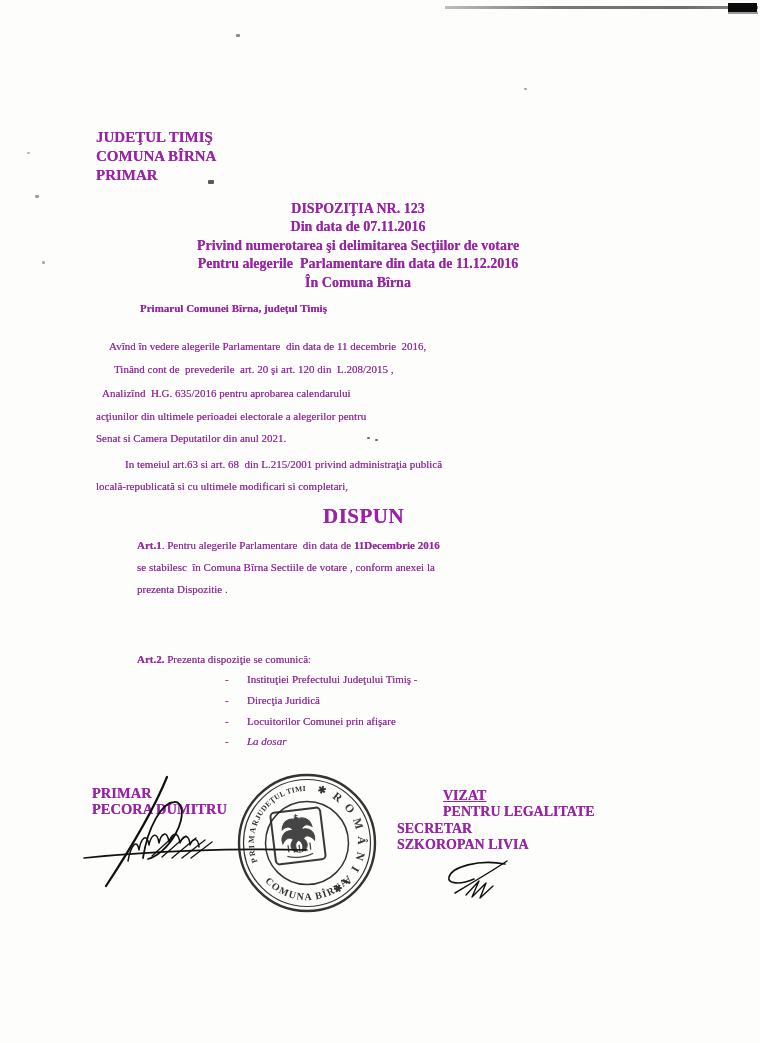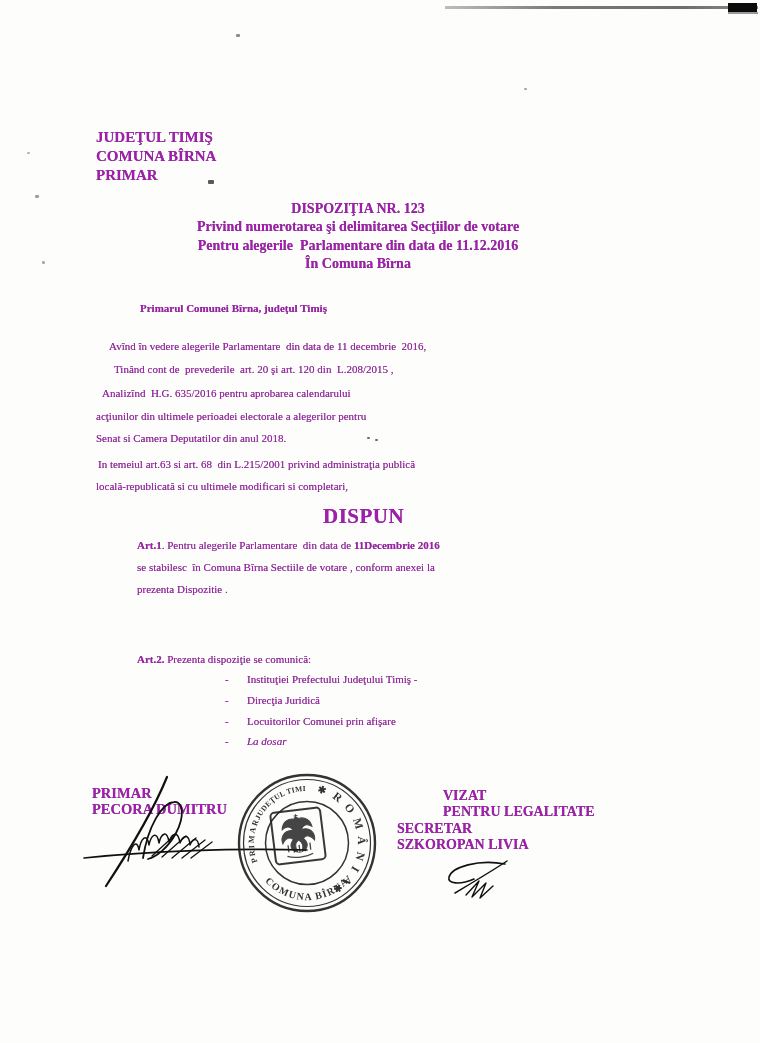--- a/index.html
+++ b/index.html
@@ -44,33 +44,34 @@
   <div class="speck" style="left:375px;top:439px;width:3px;height:2px;background:#6a6a6a;"></div>
 
   <div class="letterhead ink">
     <div>JUDEŢUL TIMIŞ</div>
     <div>COMUNA BÎRNA</div>
     <div>PRIMAR</div>
   </div>
 
   <div class="title-block ink">
     <div>DISPOZIŢIA NR. 123</div>
+    <div>Din data de 07.11.2016</div>
     <div>Privind numerotarea şi delimitarea Secţiilor de votare</div>
     <div>Pentru alegerile  Parlamentare din data de 11.12.2016</div>
     <div>În Comuna Bîrna</div>
   </div>
 
   <div class="line b ink" style="left:140px;top:302px;font-size:11px;">Primarul Comunei Bîrna, judeţul Timiş</div>
 
   <div class="line body-txt ink" style="left:109px;top:340px;">Avînd în vedere alegerile Parlamentare  din data de 11 decembrie  2016,</div>
   <div class="line body-txt ink" style="left:114px;top:363px;">Tinând cont de  prevederile  art. 20 şi art. 120 din  L.208/2015 ,</div>
   <div class="line body-txt ink" style="left:102px;top:387px;">Analizînd  H.G. 635/2016 pentru aprobarea calendarului</div>
   <div class="line body-txt ink" style="left:96px;top:410px;">acţiunilor din ultimele perioadei electorale a alegerilor pentru</div>
-  <div class="line body-txt ink" style="left:96px;top:432px;">Senat si Camera Deputatilor din anul 2018.</div>
-  <div class="line body-txt ink" style="left:98px;top:458px;font-family:Liberation Serif, serif;">In temeiul art.63 si art. 68  din L.215/2001 privind administraţia publică</div>
+  <div class="line body-txt ink" style="left:96px;top:432px;">Senat si Camera Deputatilor din anul 2021.</div>
+  <div class="line body-txt ink" style="left:125px;top:458px;font-family:Liberation Serif, serif;">In temeiul art.63 si art. 68  din L.215/2001 privind administraţia publică</div>
   <div class="line body-txt ink" style="left:96px;top:480px;">locală-republicată si cu ultimele modificari si completari,</div>
 
   <div class="line b ink" style="left:323px;top:504px;font-size:21px;letter-spacing:.5px;">DISPUN</div>
 
   <div class="line body-txt ink" style="left:137px;top:539px;"><span class="b">Art.1</span><span>. Pentru alegerile Parlamentare  din data de </span><span class="b">11Decembrie 2016</span></div>
   <div class="line body-txt ink" style="left:137px;top:561px;">se stabilesc  în Comuna Bîrna Sectiile de votare , conform anexei la</div>
   <div class="line body-txt ink" style="left:137px;top:583px;">prezenta Dispozitie .</div>
 
   <div class="line body-txt ink" style="left:137px;top:653px;"><span class="b">Art.2.</span><span> Prezenta dispoziţie se comunică:</span></div>
 
@@ -79,21 +80,21 @@
   <div class="line body-txt ink" style="left:225px;top:694px;">-</div>
   <div class="line body-txt ink" style="left:247px;top:694px;">Direcţia Juridică</div>
   <div class="line body-txt ink" style="left:225px;top:715px;">-</div>
   <div class="line body-txt ink" style="left:247px;top:715px;">Locuitorilor Comunei prin afişare</div>
   <div class="line body-txt ink" style="left:225px;top:735px;">-</div>
   <div class="line body-txt ink" style="left:247px;top:735px;font-style:italic;">La dosar</div>
 
   <div class="line sig ink" style="left:92px;top:785px;font-size:14.5px;">PRIMAR</div>
   <div class="line sig ink" style="left:92px;top:801px;font-size:14.5px;">PECORA DUMITRU</div>
 
-  <div class="line sig ink" style="left:443px;top:788px;">VIZAT</div>
+  <div class="line sig ink" style="left:443px;top:788px;text-decoration:underline;">VIZAT</div>
   <div class="line sig ink" style="left:443px;top:804px;">PENTRU LEGALITATE</div>
   <div class="line sig ink" style="left:397px;top:821px;">SECRETAR</div>
   <div class="line sig ink" style="left:397px;top:837px;">SZKOROPAN LIVIA</div>
 
   <svg class="sigsvg" width="760" height="1043" viewBox="0 0 760 1043">
     <g stroke="#101010" fill="none" stroke-linecap="round" stroke-linejoin="round">
       <path d="M 84 858 C 150 851 235 848 307 850" stroke-width="1.7"></path>
       <path d="M 167 777 C 154 809 129 851 106 886" stroke-width="2.2"></path>
       <path d="M 128 861 C 131 845 137 838 139 850 C 141 838 147 832 149 845 C 151 835 157 830 159 843 C 161 834 167 829 169 842 C 172 833 178 830 180 843 C 183 835 189 833 190 845 C 193 838 198 837 199 847" stroke-width="1.5"></path>
       <path d="M 152 856 L 176 834 M 162 857 L 186 836 M 172 858 L 196 838 M 182 858 L 205 840 M 191 858 L 212 842" stroke-width="1.3"></path>

